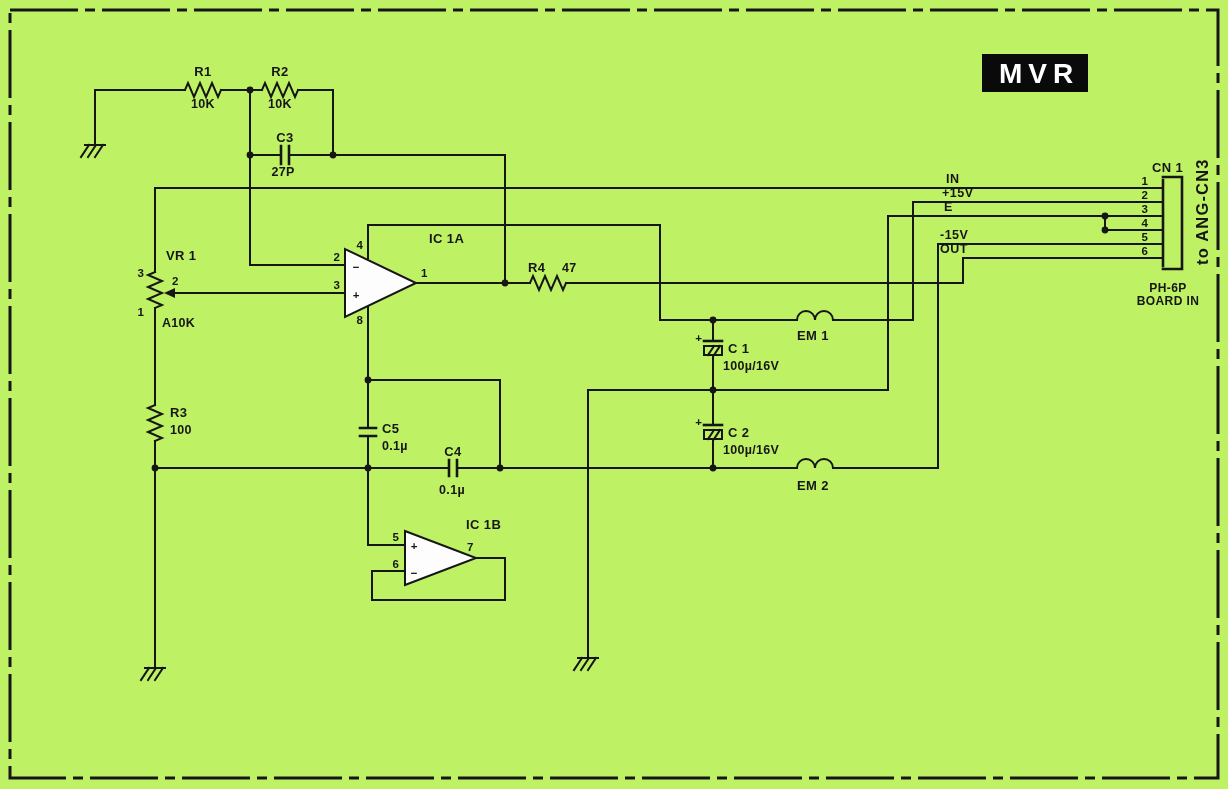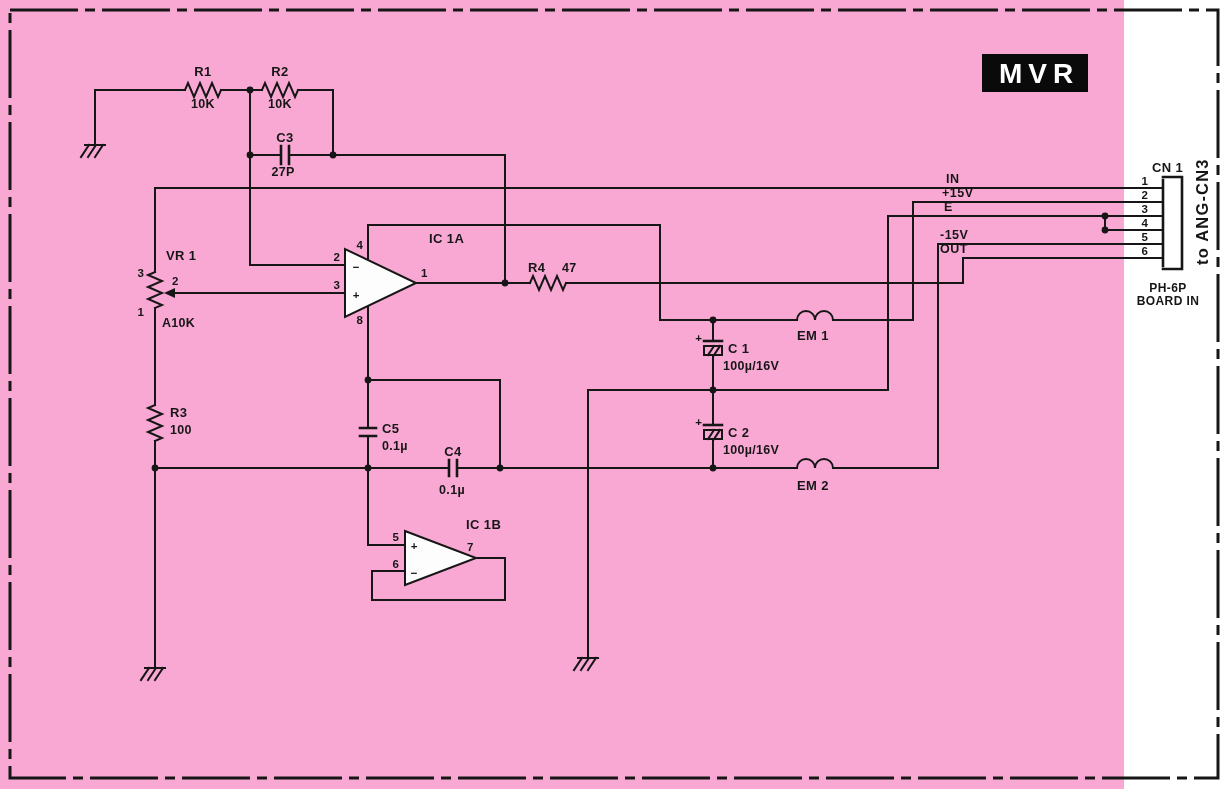--- a/index.html
+++ b/index.html
@@ -1,16 +1,16 @@
 <!DOCTYPE html>
 <html><head>
 <meta charset="utf-8">
 <style>
   html,body{margin:0;padding:0;background:#ffffff;}
-  .sheet{width:1124px;height:789px;position:relative;background:#f9a8d4;}
+  .sheet{width:1228px;height:789px;position:relative;background:#bef264;}
   svg{display:block;}
   .wire{stroke:#161616;stroke-width:2;fill:none;stroke-linecap:square;stroke-linejoin:miter;}
   .sym{stroke:#161616;stroke-width:2;fill:none;stroke-linecap:square;}
   .thick{stroke-width:2.6;}
   .dot{fill:#161616;stroke:none;}
   .fillb{fill:#161616;stroke:none;}
   .body{fill:#fdfdfd;stroke:#161616;stroke-width:2;}
   text{font-family:"Liberation Sans","DejaVu Sans",sans-serif;font-weight:700;fill:#161616;}
   .lbl{font-size:13px;letter-spacing:.4px;}
   .val{font-size:12.5px;letter-spacing:.3px;}

